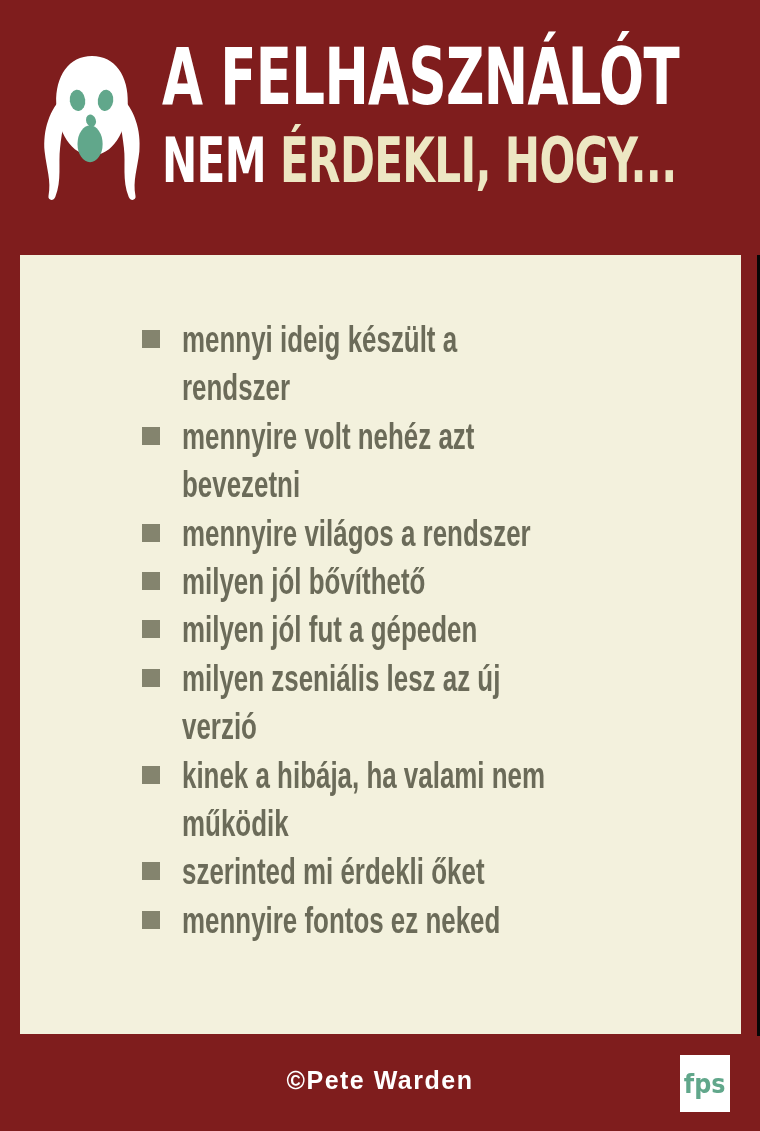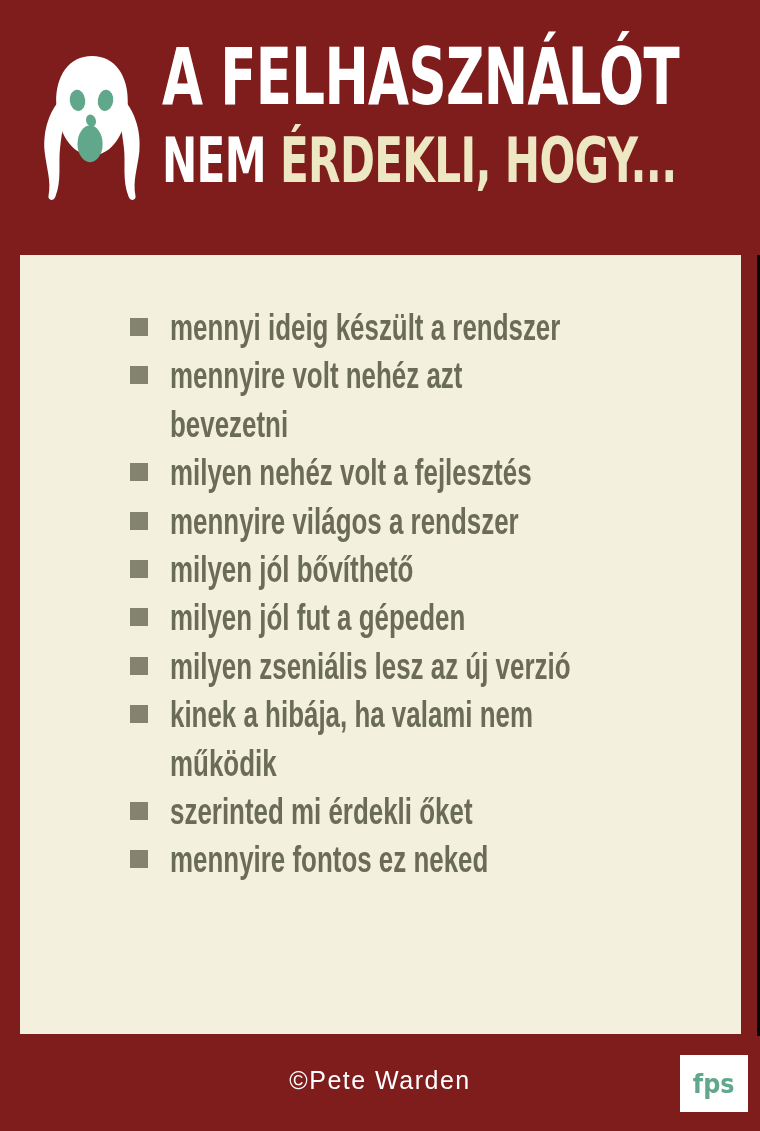--- a/index.html
+++ b/index.html
@@ -50,21 +50,21 @@
 
   
   .content-box {
     position: absolute;
     left: 20px; top: 255px;
     width: 721px; height: 779px;
     background: #f3f1dd;
   }
   .dont-care-list {
     list-style: none;
-    margin: 0;
+    margin: 12px;
     padding: 49px 14px 0 110px;
   }
   .dont-care-list li {
     display: flex;
     align-items: flex-start;
   }
   .bullet {
     flex: 0 0 auto;
     width: 18px; height: 18px;
     margin-top: 14px;
@@ -92,28 +92,28 @@
   }
 
   
   .credit {
     position: absolute;
     left: 0; top: 1066px;
     width: 760px;
     text-align: center;
     color: #ffffff;
     font-family: "Liberation Sans", sans-serif;
-    font-weight: 400;
+    font-weight: 700;
     font-size: 25px;
     letter-spacing: 1.5px;
   }
   .fps-logo {
     position: absolute;
     left: 680px; top: 1055px;
-    width: 68px; height: 57px;
+    width: 50px; height: 57px;
     background: #ffffff;
     display: flex;
     align-items: center;
     justify-content: center;
   }
   .fps-logo span {
     font-family: "DejaVu Sans", sans-serif;
     font-weight: 600;
     font-size: 26px;
     color: #61a78b;
@@ -157,24 +157,20 @@
         <li>
           <span class="bullet"></span>
           <span class="item-text">mennyi ideig készült a rendszer</span>
         </li>
 
         <li>
           <span class="bullet"></span>
           <span class="item-text">mennyire volt nehéz azt bevezetni</span>
         </li>
 
-        <li>
-          <span class="bullet"></span>
-          <span class="item-text">milyen nehéz volt a fejlesztés</span>
-        </li>
 
         <li>
           <span class="bullet"></span>
           <span class="item-text">mennyire világos a rendszer</span>
         </li>
 
         <li>
           <span class="bullet"></span>
           <span class="item-text">milyen jól bővíthető</span>
         </li>

